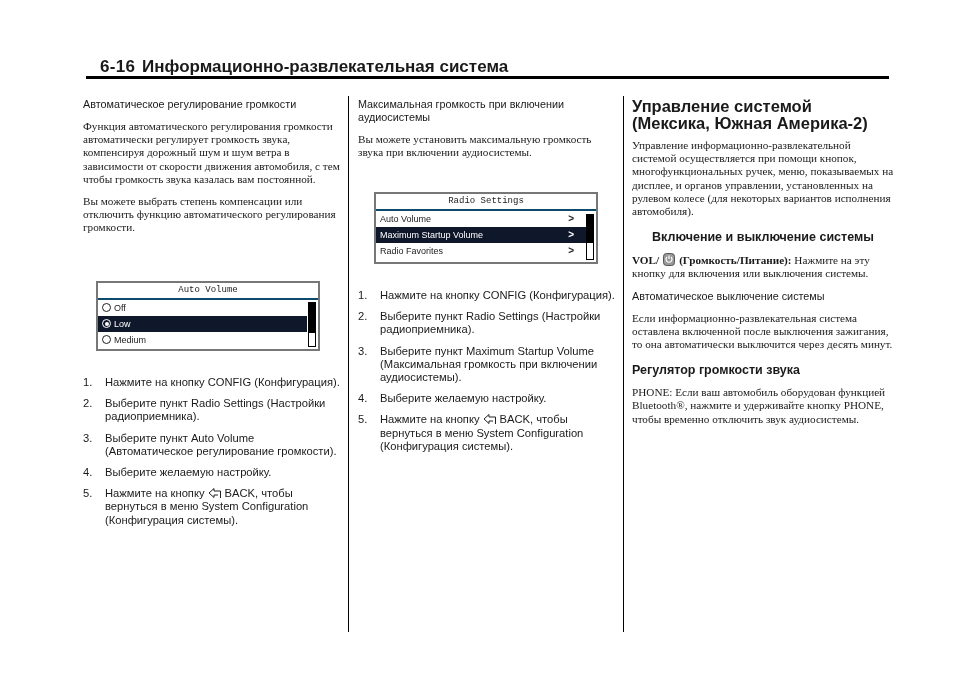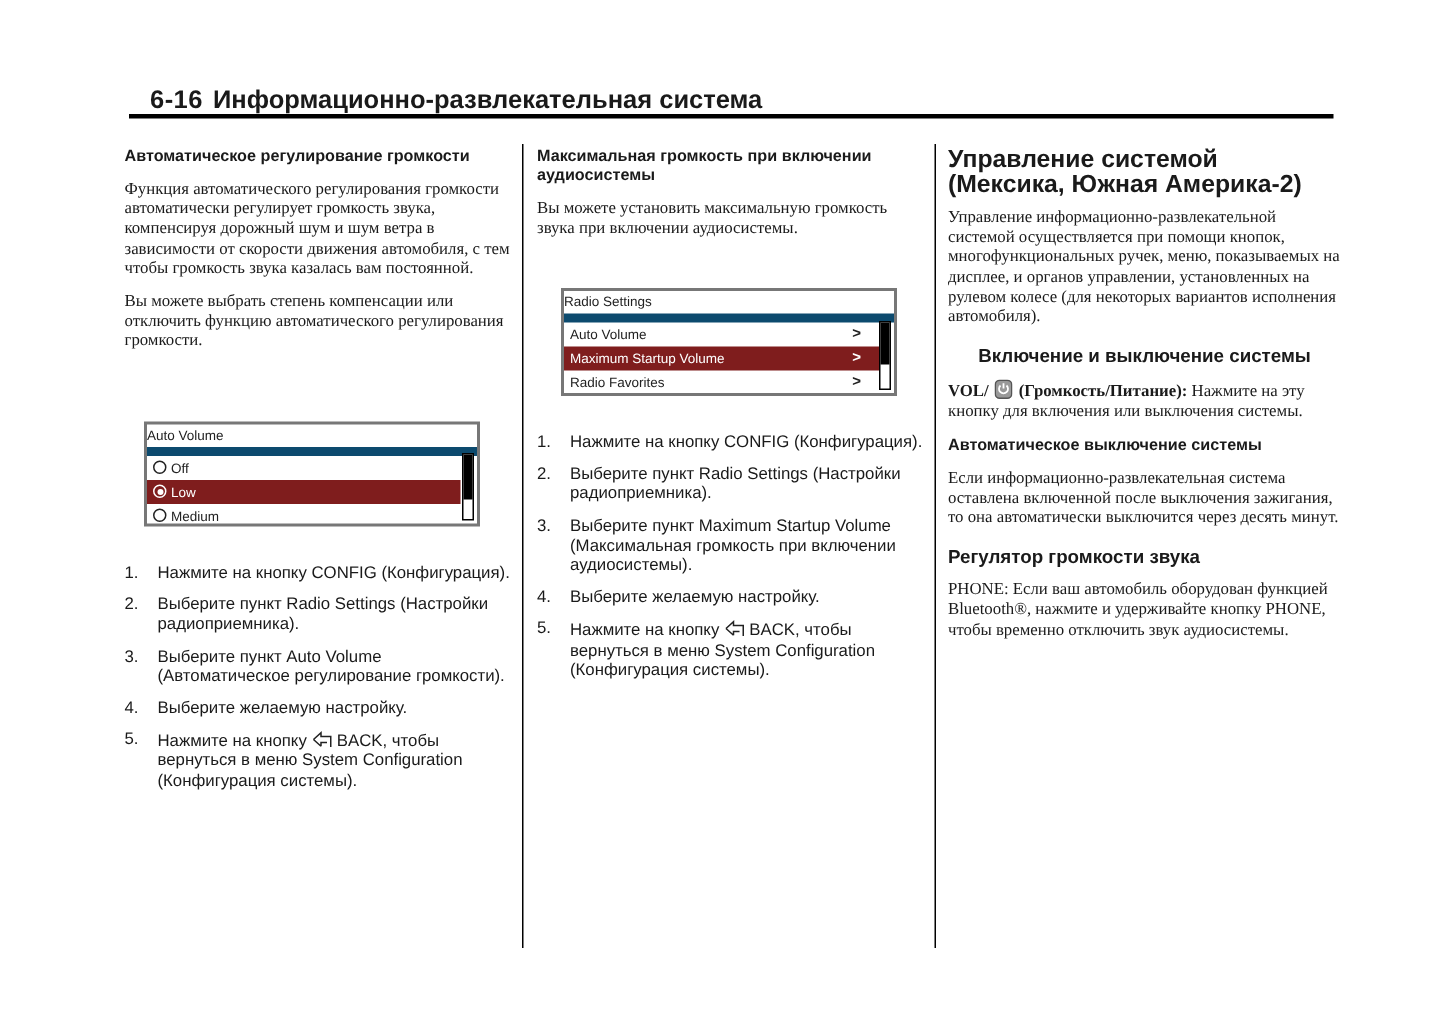--- a/index.html
+++ b/index.html
@@ -7,33 +7,33 @@
          font-family: "Liberation Sans", sans-serif; color: #1a1a1a; }
   .page-header { position: absolute; left: 86px; top: 57px; width: 803px;
                  border-bottom: 3px solid #000; height: 19px; }
   .page-header .num { position: absolute; left: 14px; top: 0; font-weight: bold; font-size: 17px; letter-spacing: 0.3px; }
   .page-header .title { position: absolute; left: 56px; top: 0; font-weight: bold; font-size: 17px; }
   .divider { position: absolute; top: 96px; width: 1px; height: 536px; background: #000; }
   .col { position: absolute; top: 98px; font-size: 11.2px; line-height: 13.2px; }
   .col1 { left: 83px; width: 258px; }
   .col2 { left: 358px; width: 258px; }
   .col3 { left: 632px; width: 262px; }
-  .h-sub { font-weight: bold; font-size: 10.8px; line-height: 13px; margin: 0 0 9px 0; }
+  .h-sub { font-weight: normal; font-size: 10.8px; line-height: 13px; margin: 0 0 9px 0; }
   p { margin: 0 0 9px 0; font-family: Liberation Serif, serif; }
   .h-major { font-weight: bold; font-size: 16.5px; line-height: 16.5px; margin: 0 0 8px 0; }
   .h-sec { font-weight: bold; font-size: 12.5px; line-height: 15px; margin: 0 0 8px 0; }
   ol.steps { list-style: none; margin: 0; padding: 0; }
   ol.steps li { position: relative; padding-left: 22px; margin-bottom: 8px; }
   ol.steps li .n { position: absolute; left: 0; top: 0; }
   .back-icon { display: inline-block; width: 14px; height: 12px; vertical-align: -2px; margin: 0 3px; }
   .power-icon { display: inline-block; width: 12px; height: 13px; vertical-align: -2px; margin: 0 4px; }
   .screen { position: absolute; border: 2px solid #777; background: #fff; font-family: "Liberation Sans", sans-serif; font-size: 9px; }
-  .screen .s-title { height: 15px; line-height: 15px; border-bottom: 6px solid #0c4a6e; color: #222; }
+  .screen .s-title { text-align: center; height: 15px; line-height: 15px; border-bottom: 2px solid #0c4a6e; color: #222; font-family: Liberation Mono, monospace; }
   .screen .s-row { position: relative; height: 16px; line-height: 16px; padding-left: 4px; color: #222; }
-  .screen .s-row.sel { background: #7f1d1d; color: #fff; }
+  .screen .s-row.sel { background: #0f172a; color: #fff; }
   .screen .chev { position: absolute; right: 14px; top: 0; font-weight: bold; font-size: 10px; }
   .screen .scrollbar { position: absolute; right: 2px; width: 6px; border: 1px solid #000; background: #fff; }
   .screen .scrollbar .thumb { position: absolute; left: 0; top: 0; width: 100%; background: #000; }
   .radio { display: inline-block; width: 7px; height: 7px; border: 1px solid currentColor; border-radius: 50%; vertical-align: -1px; margin-right: 3px; position: relative; }
   .radio.on::after { content: ""; position: absolute; left: 1.5px; top: 1.5px; width: 4px; height: 4px; border-radius: 50%; background: currentColor; }
 </style>
 </head>
 <body>
 
 <div class="page-header">

